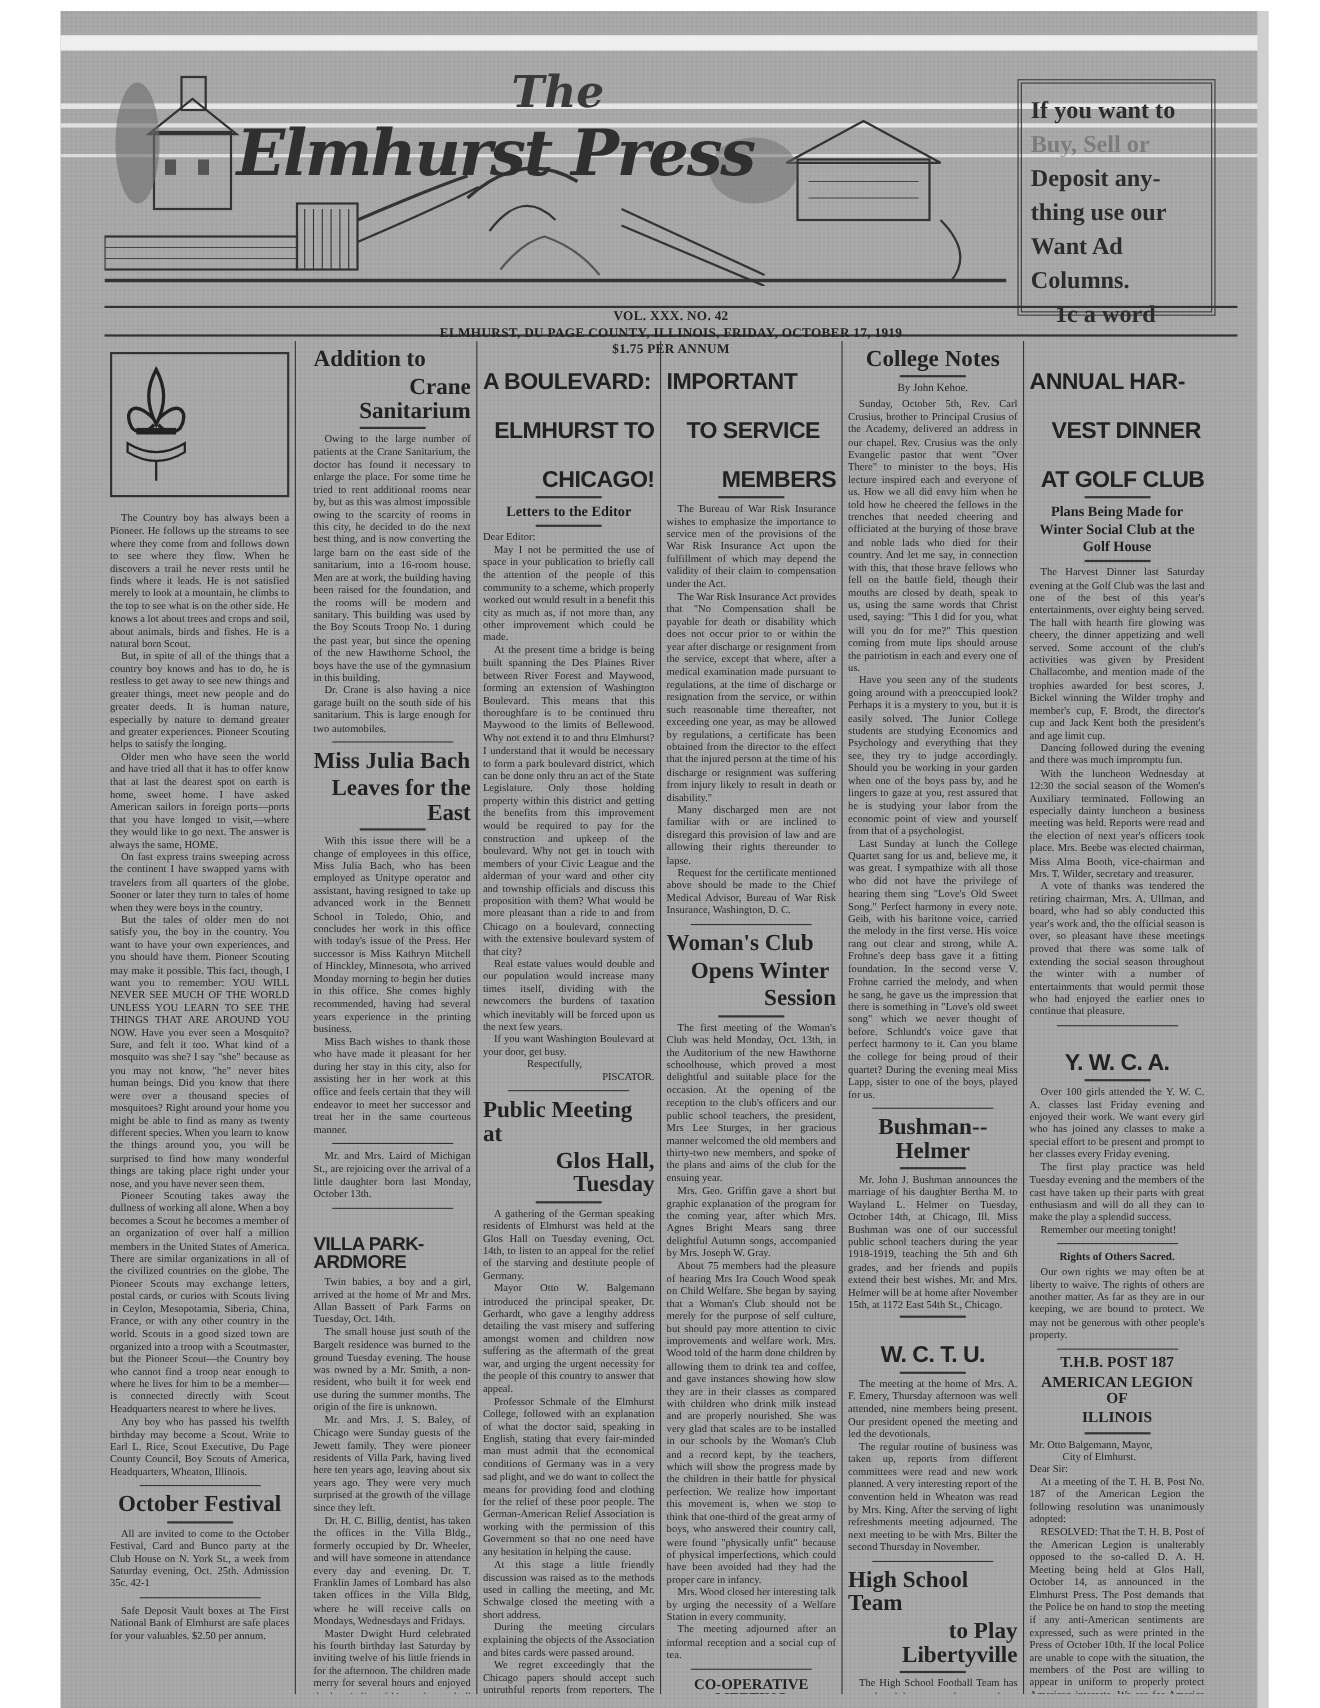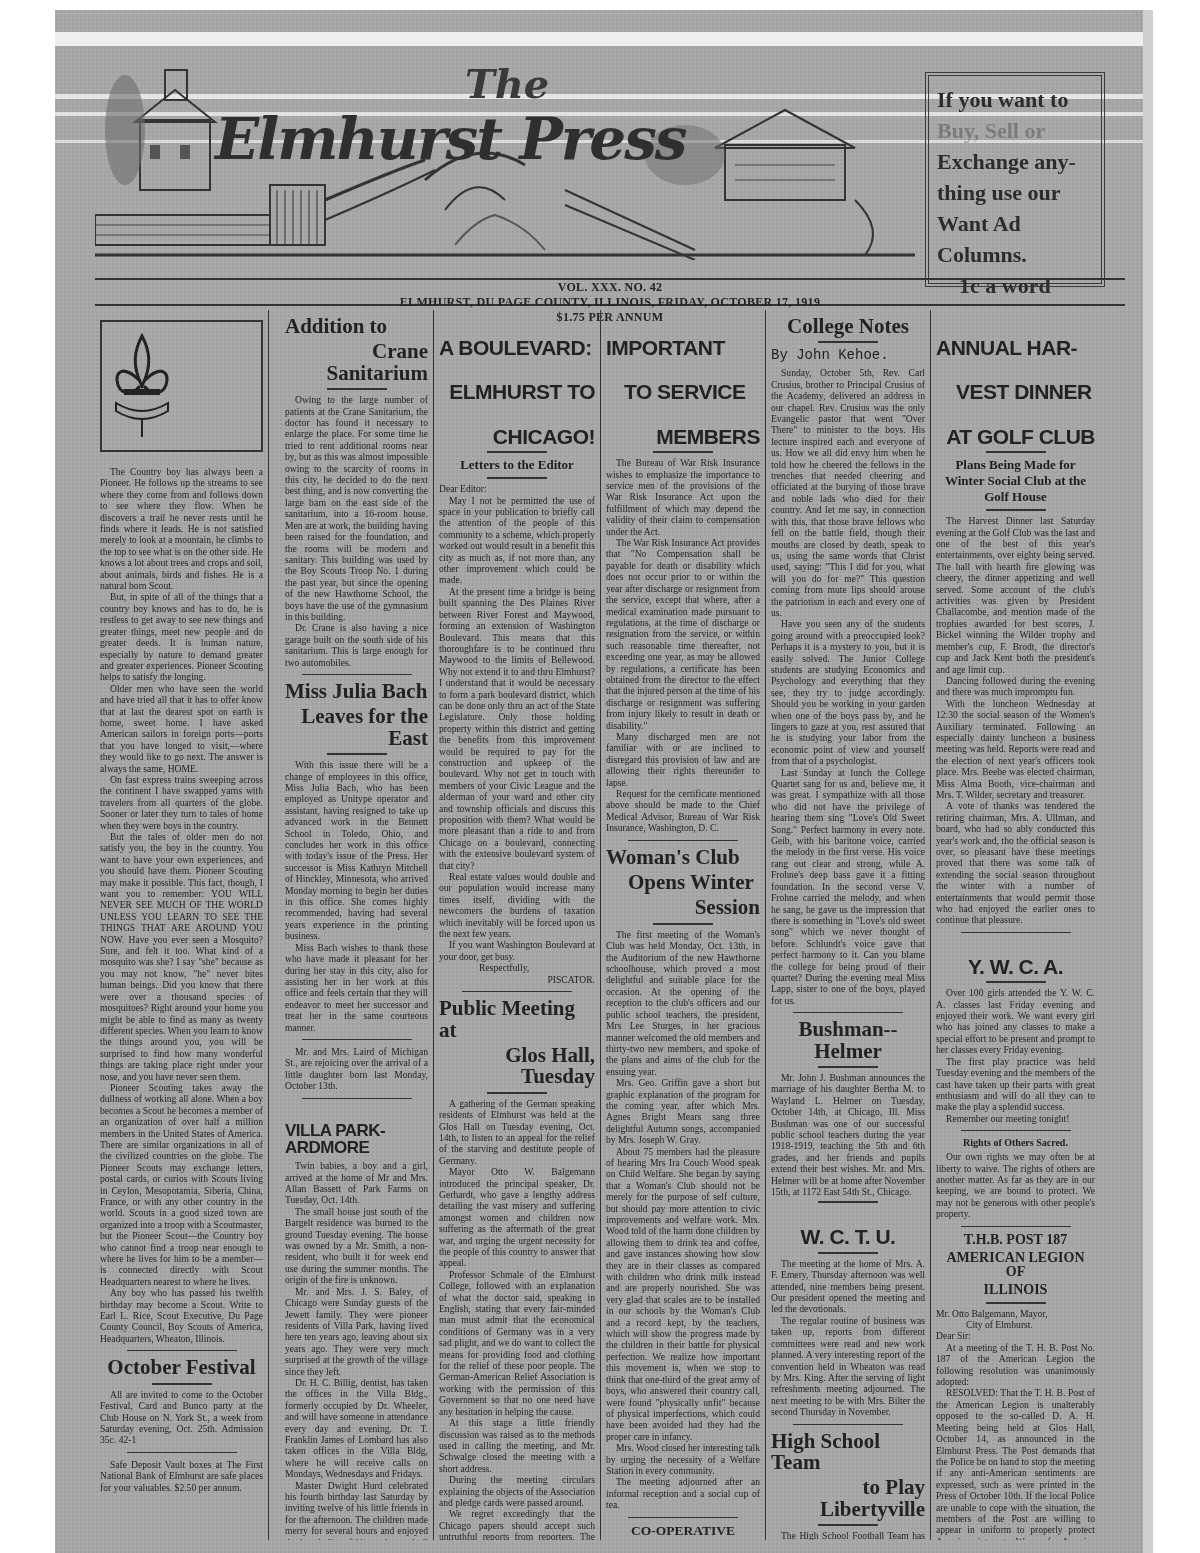--- a/index.html
+++ b/index.html
@@ -37,21 +37,21 @@
   .c5 { left:670px; width:165px; }
   .c6 { left:835px; width:170px; }
 
   .hd { font-family:"Liberation Serif", serif; font-weight:bold; color:#222; margin:2px 0 4px 0; line-height:1.02; }
   .hd-l { font-size:21px; }
   .hd-m { font-size:17px; }
   .hd-cond { font-family:"Liberation Sans", sans-serif; font-weight:bold; letter-spacing:-0.5px;margin-top:23px; }
   .right { text-align:right; }
   .center { text-align:center; }
   .sub { font-family:"Liberation Serif", serif; font-weight:bold; font-size:13px; text-align:center; margin:3px 0; }
-  .byline { font-family:Liberation Mono, monospace; font-size:14px; text-align:left; margin:3px 0 4px; }
+  .byline { font-family:Liberation Serif, serif; font-size:10px; text-align:center; margin:3px 0 4px; }
   .rule { width:60px; height:0; border-top:2px solid #333; margin:4px auto; }
   .rule-long { width:110px; border-top:1px solid #333; margin:6px auto; }
   p { font-family:"Liberation Serif", serif; font-size:9.6px; line-height:11.4px; margin:0; text-align:justify; text-indent:10px; color:#1f1f1f; }
   p.noind { text-indent:0; }
   .sign { text-align:right; font-size:9.6px; font-family:"Liberation Serif", serif; line-height:11.4px; }
   .sign-in { padding-left:40px; font-size:9.6px; font-family:"Liberation Serif", serif; line-height:11.4px; }
 
   .scout-box { border:2px solid #333; height:128px; display:flex; margin:6px 0 14px; }
   .scout-emblem { width:80px; display:flex; align-items:center; justify-content:center; }
   .scout-title { flex:1; font-family:"Liberation Sans", sans-serif; font-weight:bold; font-size:19px; line-height:23px; text-align:center; padding-top:2px; color:#222; }
@@ -98,21 +98,21 @@
       <path d="M760 150 Q790 180 770 205" stroke="#333" stroke-width="2" fill="none"></path>
       <path d="M0 205 H820" stroke="#333" stroke-width="3"></path>
     </svg>
     <div class="mast-the">The</div>
     <div class="mast-title">Elmhurst Press</div>
   </div>
 
   <div class="ad-box">
     <div class="ad-line">If you want to</div>
     <div class="ad-line" style="opacity:.35">Buy, Sell or</div>
-    <div class="ad-line">Exchange any-</div>
+    <div class="ad-line">Deposit any-</div>
     <div class="ad-line">thing use our</div>
     <div class="ad-line">Want Ad</div>
     <div class="ad-line">Columns.</div>
     <div class="ad-line ad-price">1c a word</div>
   </div>
 
   <div class="dateline">
     <span>VOL. XXX. NO. 42</span>
     <span>ELMHURST, DU PAGE COUNTY, ILLINOIS, FRIDAY, OCTOBER 17, 1919</span>
     <span>$1.75 PER ANNUM</span>
@@ -188,21 +188,21 @@
       <div class="sign-in">Respectfully,</div>
       <div class="sign">PISCATOR.</div>
       <div class="rule rule-long"></div>
       <div class="hd hd-l">Public Meeting at</div>
       <div class="hd hd-l right">Glos Hall, Tuesday</div>
       <div class="rule"></div>
       <p>A gathering of the German speaking residents of Elmhurst was held at the Glos Hall on Tuesday evening, Oct. 14th, to listen to an appeal for the relief of the starving and destitute people of Germany.</p>
       <p>Mayor Otto W. Balgemann introduced the principal speaker, Dr. Gerhardt, who gave a lengthy address detailing the vast misery and suffering amongst women and children now suffering as the aftermath of the great war, and urging the urgent necessity for the people of this country to answer that appeal.</p>
       <p>Professor Schmale of the Elmhurst College, followed with an explanation of what the doctor said, speaking in English, stating that every fair-minded man must admit that the economical conditions of Germany was in a very sad plight, and we do want to collect the means for providing food and clothing for the relief of these poor people. The German-American Relief Association is working with the permission of this Government so that no one need have any hesitation in helping the cause.</p>
       <p>At this stage a little friendly discussion was raised as to the methods used in calling the meeting, and Mr. Schwalge closed the meeting with a short address.</p>
-      <p>During the meeting circulars explaining the objects of the Association and pledge cards were passed around.</p>
+      <p>During the meeting circulars explaining the objects of the Association and bites cards were passed around.</p>
       <p>We regret exceedingly that the Chicago papers should accept such untruthful reports from reporters. The meeting throughout was peaceful and there was no need of police or troops. The local company of Militia were too busy with their new equipment and regular drill work to turn out when there was no necessity.</p>
 
     </div>
 
     <div class="col c4">
       <div class="hd hd-l hd-cond">IMPORTANT</div>
       <div class="hd hd-l hd-cond" style="padding-left:18px">TO SERVICE</div>
       <div class="hd hd-l hd-cond right">MEMBERS</div>
       <div class="rule"></div>
       <p>The Bureau of War Risk Insurance wishes to emphasize the importance to service men of the provisions of the War Risk Insurance Act upon the fulfillment of which may depend the validity of their claim to compensation under the Act.</p>

